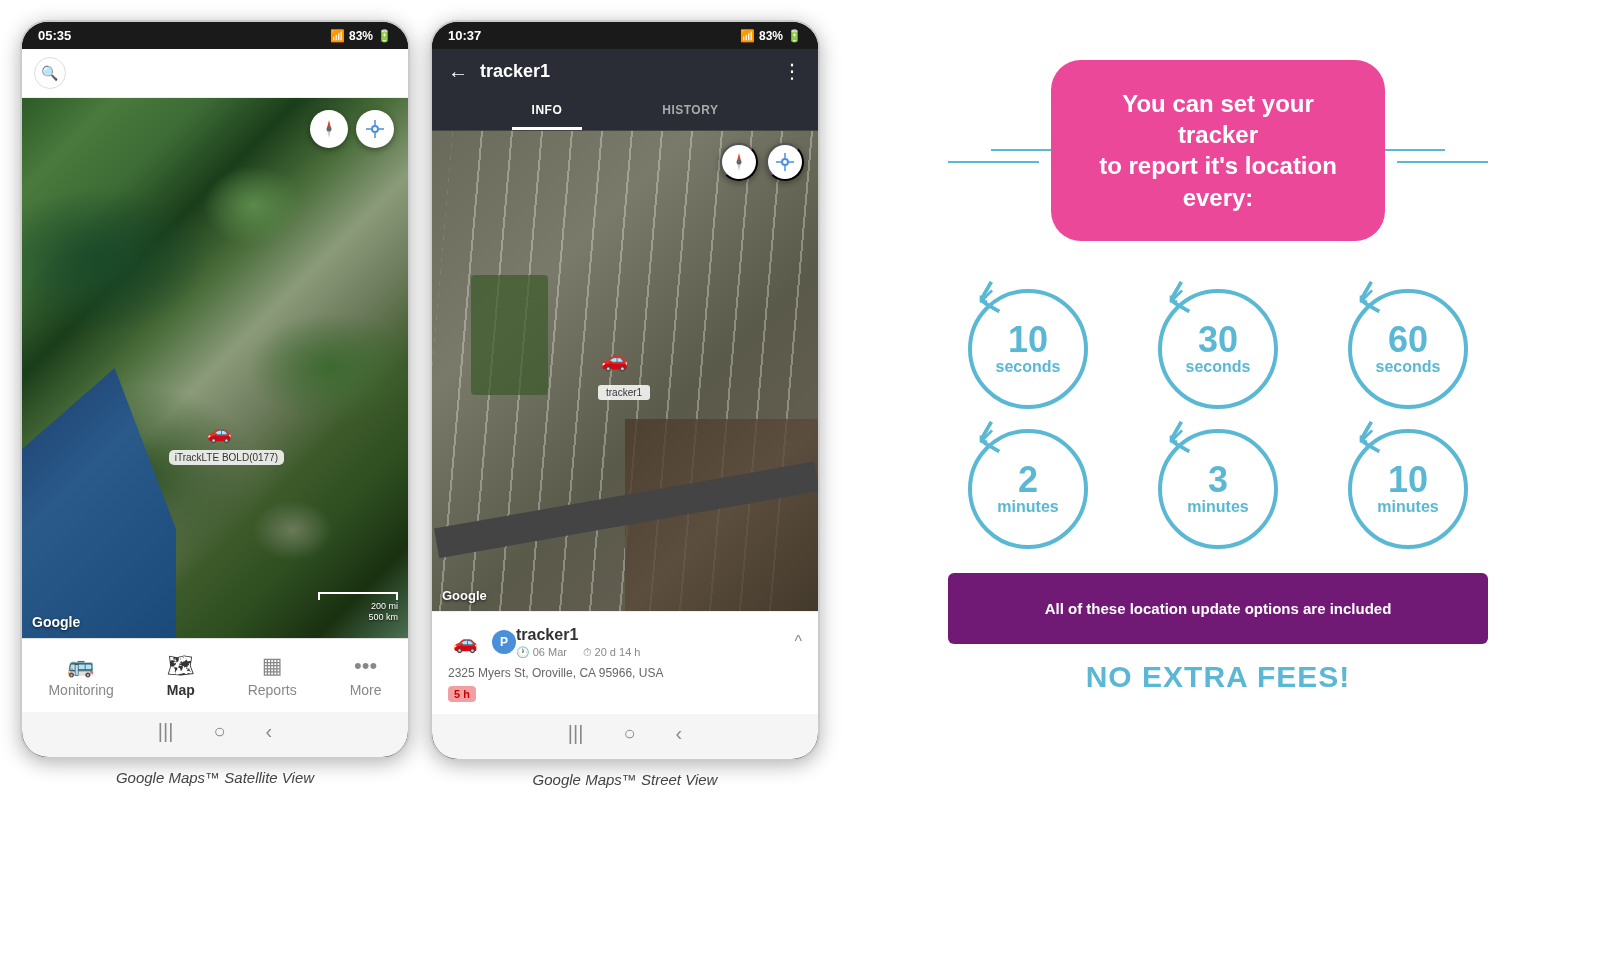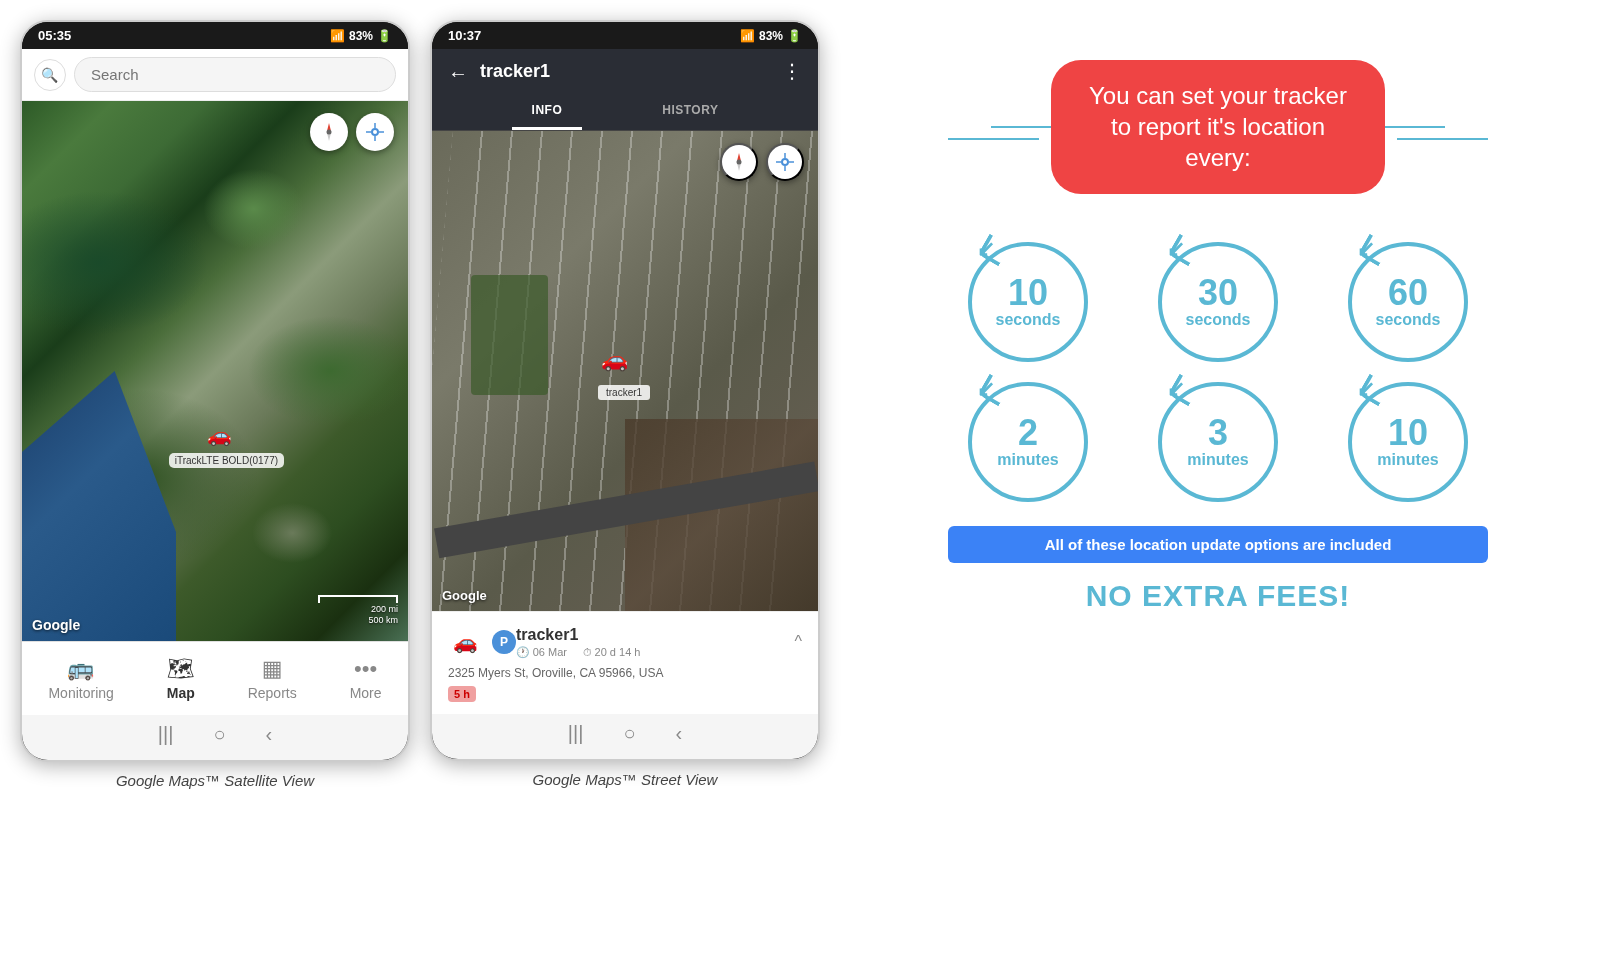--- a/index.html
+++ b/index.html
@@ -500,27 +500,27 @@
 
     .promo-card {
       background: #fff;
       border: none;
       width: 100%;
       max-width: 580px;
       padding: 20px;
     }
 
     .promo-title {
-      background: #ef4444;
+      background: #ec4899;
       border-radius: 30px;
-      padding: 20px 30px;
+      padding: 28px 30px;
       text-align: center;
       color: #fff;
       font-size: 24px;
-      font-weight: 400;
+      font-weight: 700;
       line-height: 1.3;
       margin-bottom: 24px;
       position: relative;
     }
 
     .promo-title::before,
     .promo-title::after {
       content: '';
       position: absolute;
       top: 50%;
@@ -580,23 +580,23 @@
       line-height: 1;
     }
 
     .circle-unit {
       font-size: 16px;
       color: #5ab8d4;
       font-weight: 600;
     }
 
     .included-banner {
-      background: #3b82f6;
+      background: #701a75;
       border-radius: 6px;
-      padding: 10px 20px;
+      padding: 27px 20px;
       text-align: center;
       color: #fff;
       font-size: 15px;
       font-weight: 600;
       margin-bottom: 16px;
       width: 100%;
     }
 
     .no-fees-text {
       text-align: center;
@@ -634,21 +634,20 @@
       <span>05:35</span>
       <div class="status-right">
         <span>📶</span>
         <span>83%</span>
         <span>🔋</span>
       </div>
     </div>
 
     <div class="phone1-search-bar">
       <div class="search-icon-circle">🔍</div>
-      <input class="search-input-field" type="text" readonly="" placeholder="Search" style="">
     </div>
 
     <div class="map-satellite">
       <div class="satellite-water"></div>
       <button class="compass-btn">
         <svg width="22" height="22" viewBox="0 0 22 22">
           <polygon points="11,2 13,10 11,9 9,10" fill="#e04030"></polygon>
           <polygon points="11,20 13,12 11,13 9,12" fill="#ccc"></polygon>
           <circle cx="11" cy="11" r="2.5" fill="#666"></circle>
         </svg>

